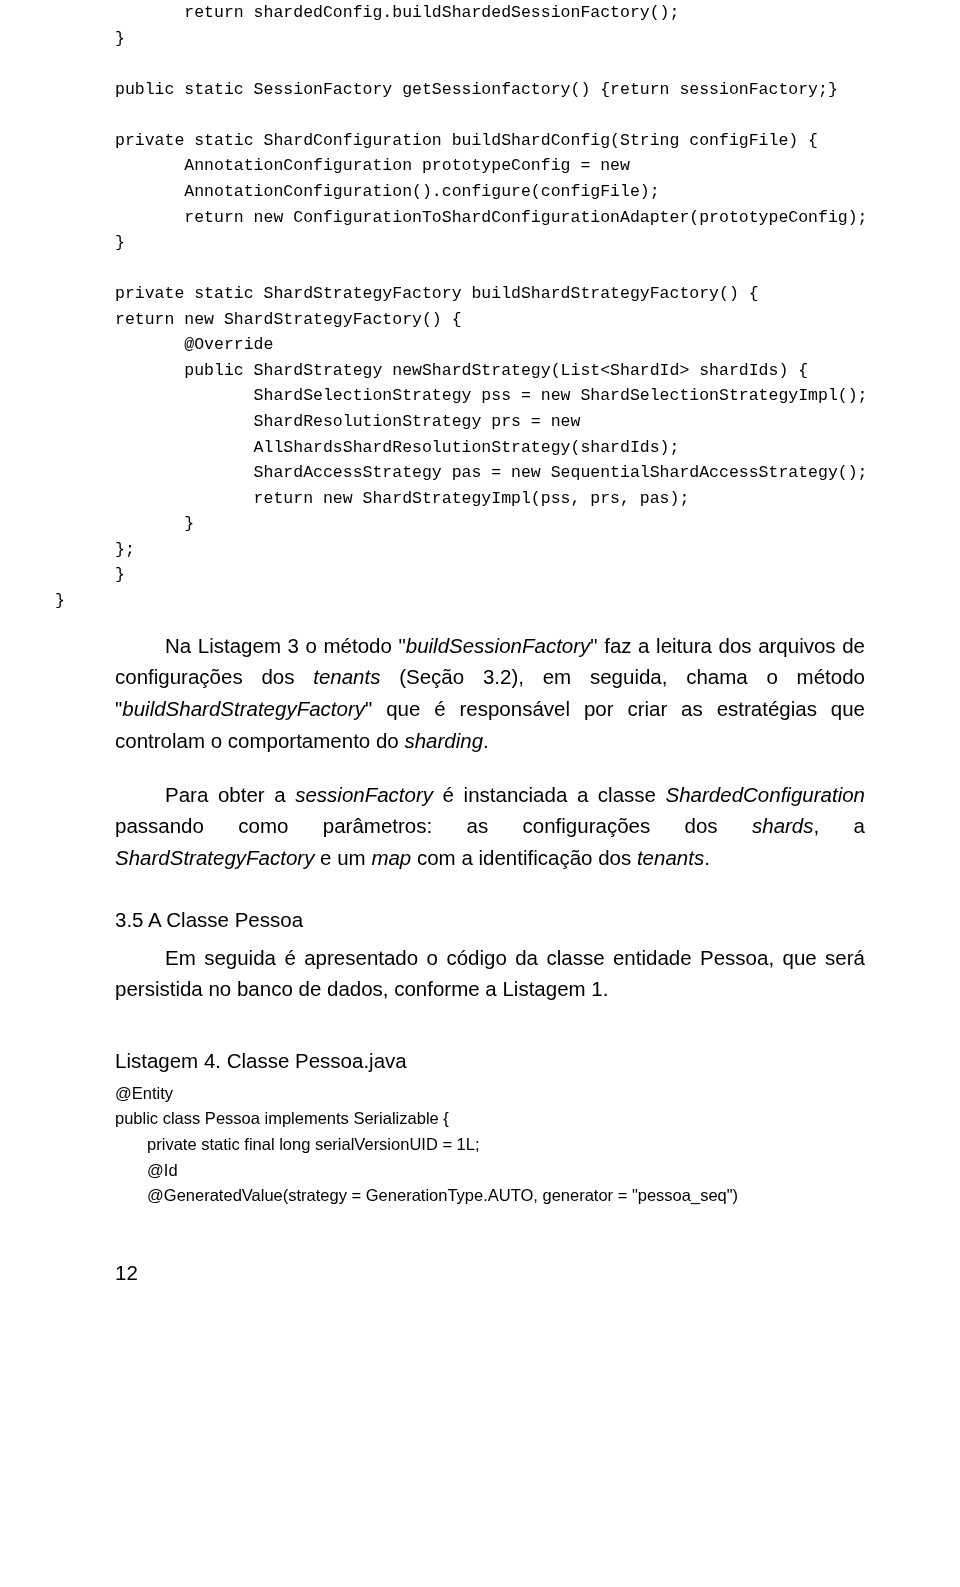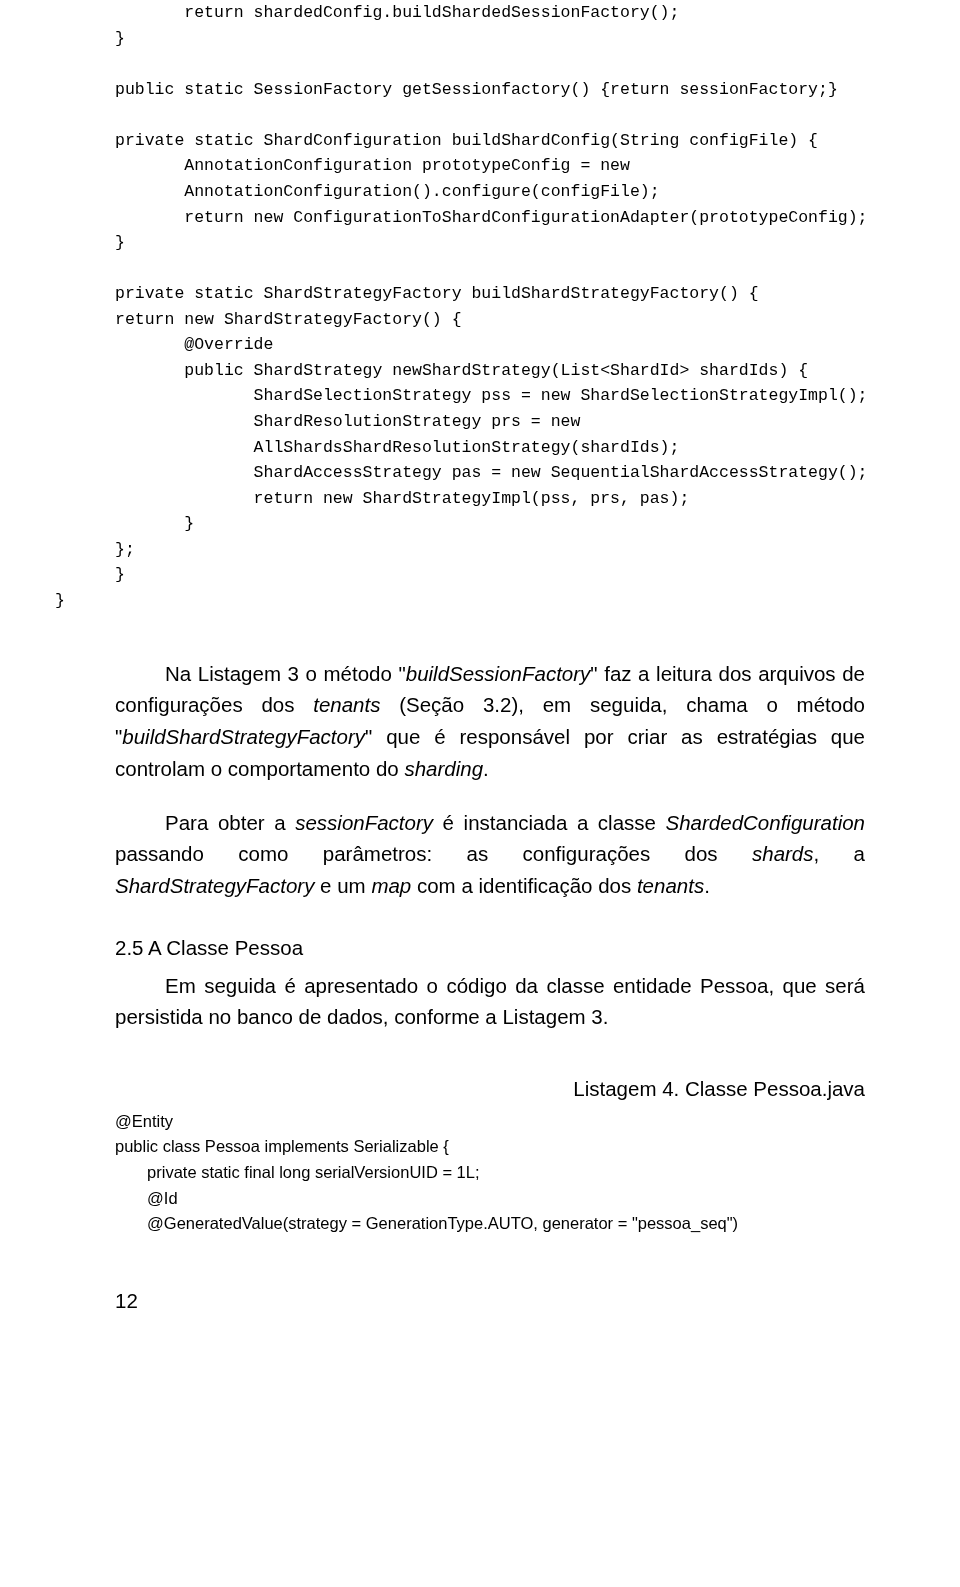--- a/index.html
+++ b/index.html
@@ -15,41 +15,40 @@
     line-height:1.55;
     padding:0 95px 0 115px;
     box-sizing:border-box;
   }
   .code {
     font-family:"Courier New", Courier, monospace;
     font-size:16.5px;
     line-height:1.55;
     white-space:pre;
     color:#000;
-    margin-bottom:44px;
+    margin-bottom:16px;
   }
   .prose p {
     margin:0 0 22px 0;
     text-align:justify;
   }
   .prose .first {
     text-indent:50px;
   }
   .prose .first2 {
     text-indent:50px;
   }
   h2.sec {
     font-weight:normal;
     font-size:20.5px;
     margin:30px 0 6px 0;
   }
   .listing-title {
     font-size:20.5px;
     margin:40px 0 4px 0;
-    text-align:right;
   }
   .code2 {
     font-family:Liberation Sans, sans-serif;
     font-size:16.5px;
     line-height:1.55;
     white-space:pre;
     color:#000;
   }
   .pagenum {
     text-align:left;
@@ -85,24 +84,24 @@
 <span>};</span>
 <span>}</span>
 <span style="margin-left:-60px">}</span></div>
 
 <div class="prose">
   <p class="first"><span>Na Listagem 3 o método "</span><em class="it">buildSessionFactory</em><span>" faz a leitura dos arquivos de configurações dos </span><em class="it">tenants</em><span> (Seção 3.2), em seguida, chama o método "</span><em class="it">buildShardStrategyFactory</em><span>" que é responsável por criar as estratégias que controlam o comportamento do </span><em class="it">sharding</em><span>.</span></p>
 
   <p class="first2"><span>Para obter a </span><em class="it">sessionFactory</em><span> é instanciada a classe </span><em class="it">ShardedConfiguration</em><span> passando como parâmetros: as configurações dos </span><em class="it">shards</em><span>, a </span><em class="it">ShardStrategyFactory</em><span> e um </span><em class="it">map</em><span> com a identificação dos </span><em class="it">tenants</em><span>.</span></p>
 </div>
 
-<h2 class="sec">2.5 A Classe Pessoa</h2>
+<h2 class="sec">3.5 A Classe Pessoa</h2>
 
 <div class="prose">
-  <p class="first">Em seguida é apresentado o código da classe entidade Pessoa, que será persistida no banco de dados, conforme a Listagem 3.</p>
+  <p class="first">Em seguida é apresentado o código da classe entidade Pessoa, que será persistida no banco de dados, conforme a Listagem 1.</p>
 </div>
 
 <div class="listing-title">Listagem 4. Classe Pessoa.java</div>
 
 <div class="code2"><span>@Entity</span>
 <span>public class Pessoa implements Serializable {</span>
 <span>       private static final long serialVersionUID = 1L;</span>
 <span>       @Id</span>
 <span>       @GeneratedValue(strategy = GenerationType.AUTO, generator = "pessoa_seq")</span></div>
 

